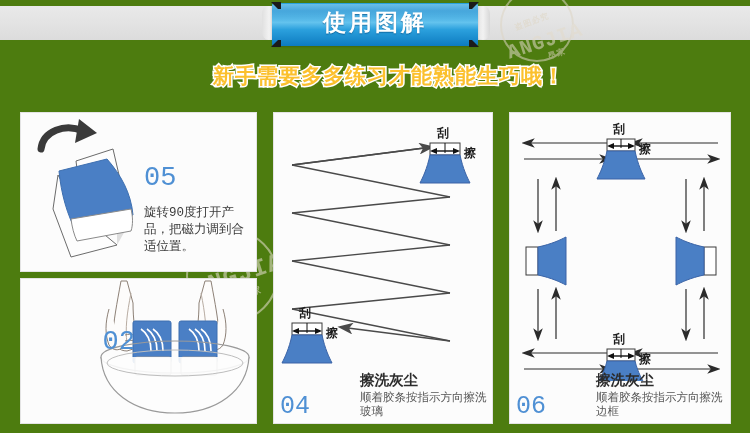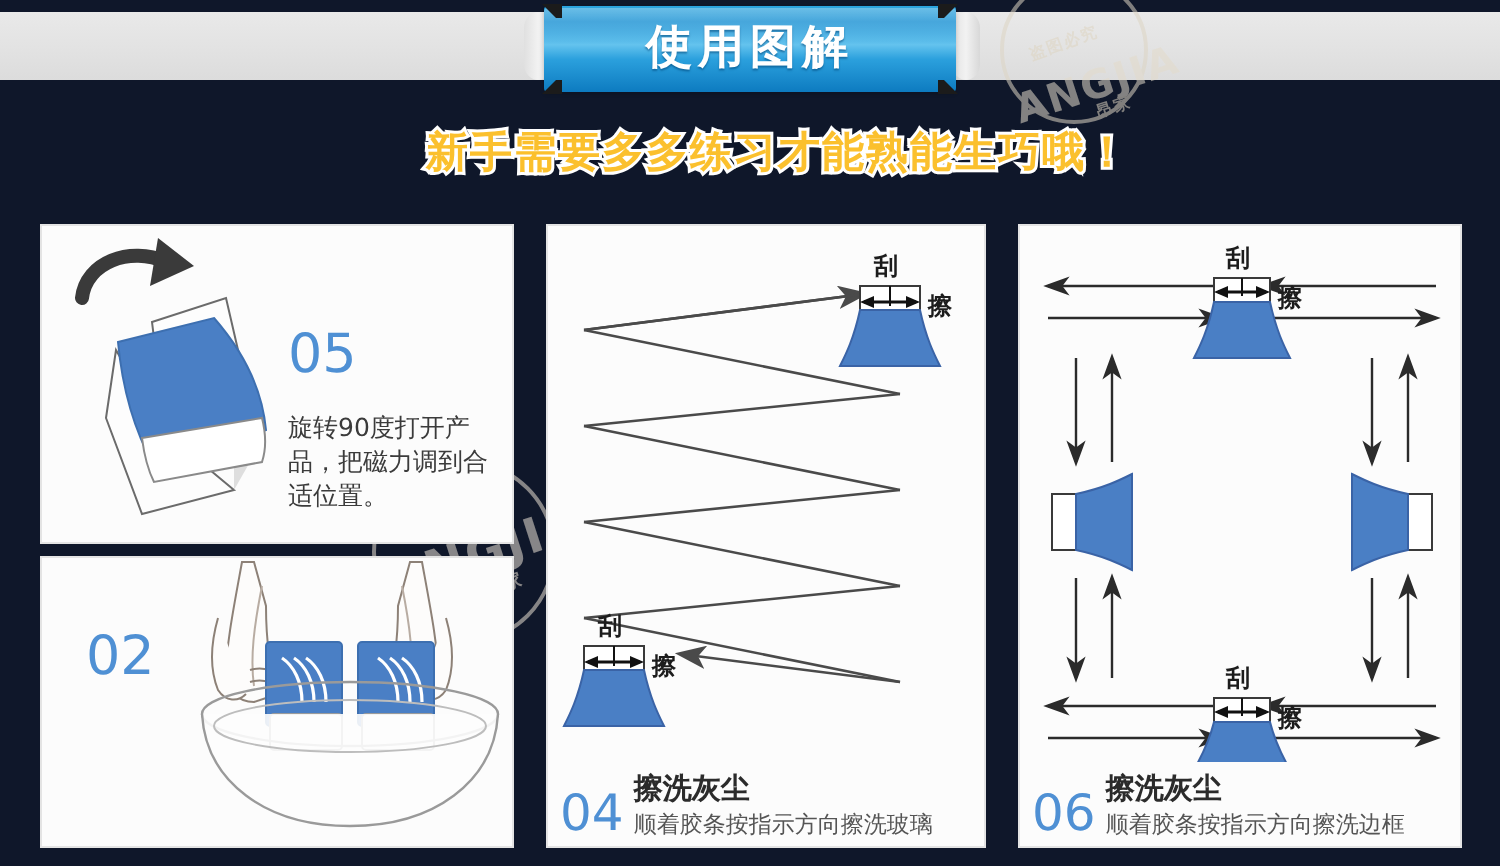--- a/index.html
+++ b/index.html
@@ -5,21 +5,22 @@
   * { box-sizing: border-box; margin:0; padding:0; }
   html, body {
     width: 750px; height: 433px;
     font-family: "DejaVu Sans", "Liberation Sans", sans-serif;
     background: #efefef;
     overflow: hidden;
   }
   #page {
     position: relative;
     width: 750px; height: 433px;
-    background: #0f172a;
+    background: #4d7c0f;
+    font-family: Liberation Mono, monospace;
   }
 
   
   .watermark {
     position: absolute;
     pointer-events: none;
     opacity: .55;
   }
   .wm-ring {
     position:absolute;
@@ -121,33 +122,33 @@
     color:#3b3b3b; font-size:12.5px; line-height:17px;
     letter-spacing:0px;
   }
 
   
   .p01-text { position:absolute; left:123px; top:50px; width:104px; }
   .p01-text .step-num { font-size:27px; line-height:30px; display:block; }
   .p01-text .step-body { display:block; margin-top:12px; }
 
   
-  .p02-text { position:absolute; left:22px; top:35px; width:92px; }
+  .p02-text { position:absolute; left:22px; top:48px; width:92px;text-align:right; }
   .p02-text .step-num { font-size:27px; line-height:30px; display:block; }
   .p02-text .step-body { display:block; margin-top:2px; }
 
   
   .caption {
     position:absolute; bottom:4px; left:6px; right:4px;
     display:flex; align-items:flex-end; gap:5px;
   }
   .caption .cap-num {
     color:#4f90d4; font-size:25px; line-height:25px; font-weight:normal;
   }
-  .caption .cap-texts { display:flex; flex-direction:column; }
+  .caption .cap-texts { display:flex; flex-direction:column;margin-left:45px; }
   .caption .cap-title {
     color:#2b2b2b; font-size:14.5px; font-weight:bold; line-height:17px;
   }
   .caption .cap-sub {
     color:#555; font-size:11.5px; line-height:14px; margin-top:1px;
   }
 
   svg { display:block; }
   .panel .art { position:absolute; left:0; top:0; }
 </style>

